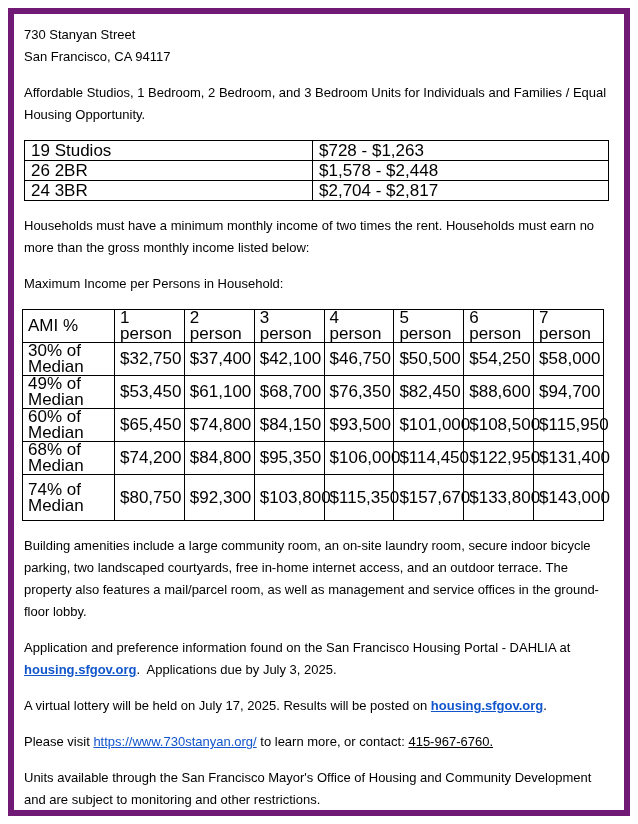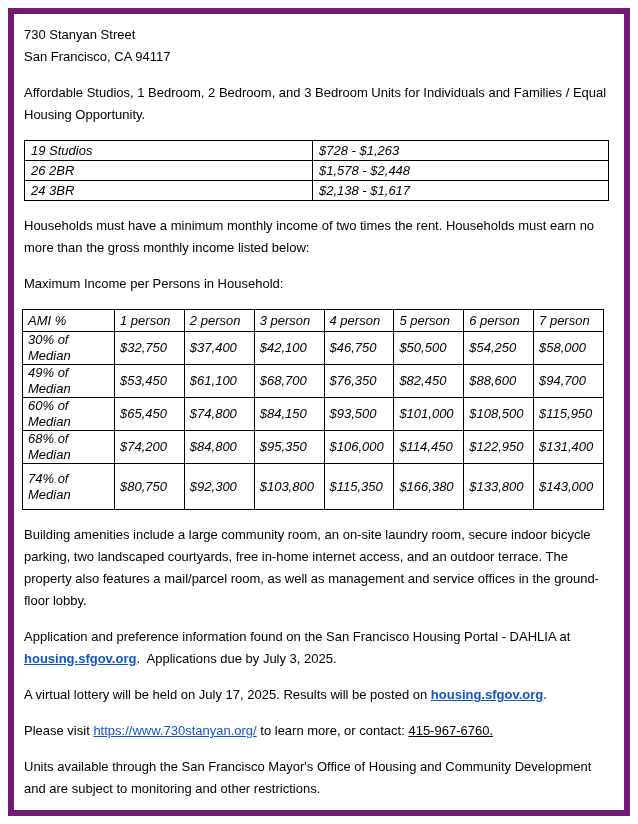--- a/index.html
+++ b/index.html
@@ -16,21 +16,21 @@
     left: 8px; top: 8px;
     width: 622px; height: 808px;
     border: 6px solid #701a75;
     background: #fff;
     padding: 10px 8px 10px 10px;
     overflow: hidden;
   }
   .para { margin: 0 0 14px 0; }
   .line { display: block; }
   table { border-collapse: collapse; margin: 0 0 14px 0; table-layout: fixed; }
-  td { border: 1.5px solid #000; vertical-align: middle; padding: 0 4px 0 6px; font-size: 13px; line-height: 16px; font-style: italic; }
+  td { border: 1.5px solid #000; vertical-align: middle; padding: 0 4px 0 6px; font-size: 17px; line-height: 16px; }
   .units-table { width: 551px; }
   .units-table td { height: 20px; }
   .units-table .col-unit { width: 288px; }
   .units-table .col-rent { width: 296px; }
   .income-table { width: 582px; margin-left: -2px; }
   .income-table td { padding-left: 5px; }
   .income-table .hdr td { height: 22px; }
   .income-table .row td { height: 24px; }
   .income-table .row-tall td { height: 46px; }
   .income-table .col-ami { width: 92px; }
@@ -57,21 +57,21 @@
         <tr>
       <td class="col-unit">19 Studios</td>
       <td class="col-rent">$728 - $1,263</td>
     </tr>
     <tr>
       <td class="col-unit">26 2BR</td>
       <td class="col-rent">$1,578 - $2,448</td>
     </tr>
     <tr>
       <td class="col-unit">24 3BR</td>
-      <td class="col-rent">$2,138 - $1,617</td>
+      <td class="col-rent">$2,704 - $2,817</td>
     </tr>
   </tbody>
     </table>
 
   <p class="para">Households must have a minimum monthly income of two times the rent. Households must earn no more than the gross monthly income listed below:</p>
 
   <p class="para">Maximum Income per Persons in Household:</p>
 
   <table class="income-table">
     <tbody>
@@ -124,21 +124,21 @@
       <td>$114,450</td>
       <td>$122,950</td>
       <td>$131,400</td>
     </tr>
     <tr class="row-tall">
       <td class="col-ami">74% of Median</td>
       <td>$80,750</td>
       <td>$92,300</td>
       <td>$103,800</td>
       <td>$115,350</td>
-      <td>$166,380</td>
+      <td>$157,670</td>
       <td>$133,800</td>
       <td>$143,000</td>
     </tr>
   </tbody>
     </table>
 
   <p class="para">Building amenities include a large community room, an on-site laundry room, secure indoor bicycle parking, two landscaped courtyards, free in-home internet access, and an outdoor terrace. The property also features a mail/parcel room, as well as management and service offices in the ground-floor lobby.</p>
 
   <p class="para">
     <span>Application and preference information found on the San Francisco Housing Portal - DAHLIA at </span><a class="link-bold">housing.sfgov.org</a><span class="keep-space">.  Applications due by July 3, 2025.</span>

